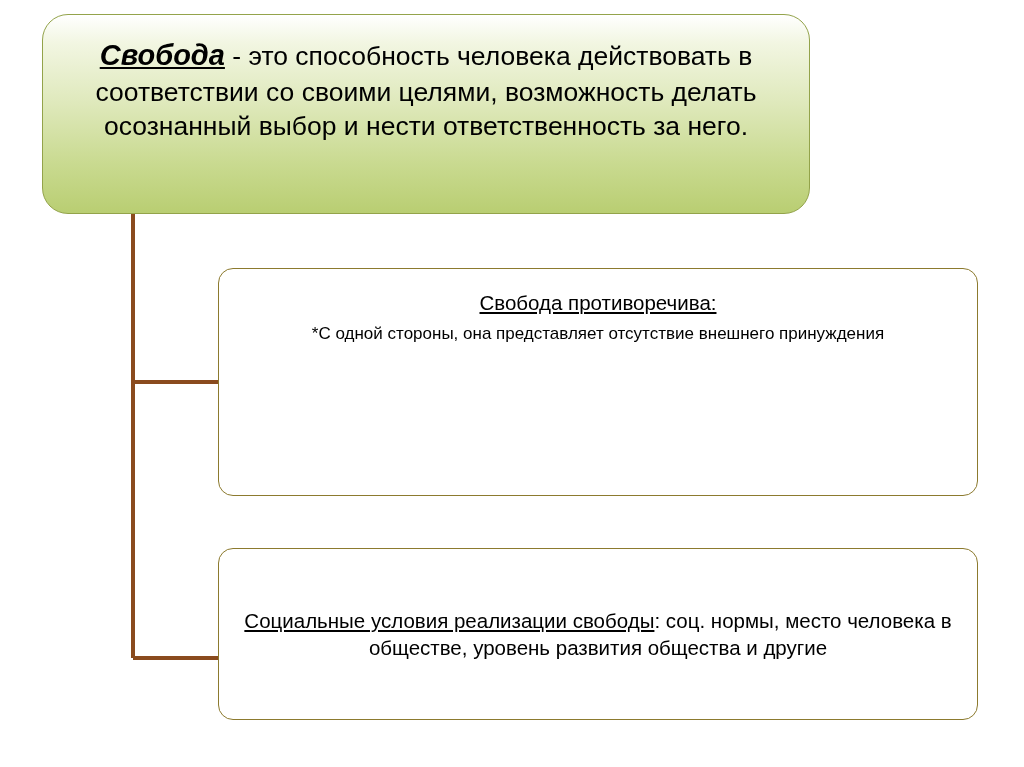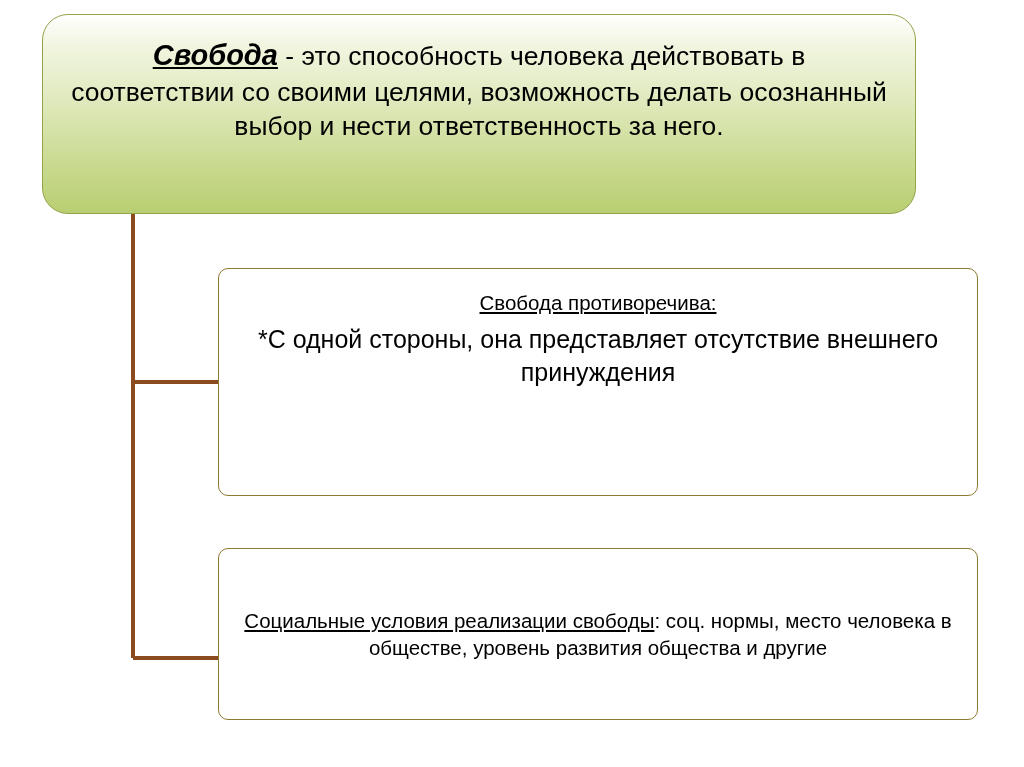--- a/index.html
+++ b/index.html
@@ -31,21 +31,21 @@
     width: 1024px;
     height: 767px;
     pointer-events: none;
   }
 
   
   #definition-box {
     position: absolute;
     left: 42px;
     top: 14px;
-    width: 874px;
+    width: 768px;
     height: 200px;
     box-sizing: border-box;
     border: 1px solid #93a34a;
     border-radius: 26px;
     background: linear-gradient(to bottom, #ffffff 0%, #f2f6e2 14%, #dfe9bc 44%, #c9da90 75%, #b9ce72 100%);
     padding: 22px 26px 22px 26px;
     text-align: center;
   }
   #definition-text {
     font-size: 26.5px;
@@ -58,41 +58,41 @@
     font-style: italic;
     text-decoration: underline;
     font-size: 29px;
   }
 
   
   .outline-box {
     position: absolute;
     box-sizing: border-box;
     border: 1.5px solid #8c7a2e;
-    border-radius: 10px;
+    border-radius: 15px;
     background: #ffffff;
     text-align: center;
     color: #000000;
   }
 
   #contradiction-box {
     left: 218px;
     top: 268px;
     width: 760px;
     height: 228px;
     padding: 20px 24px 0 24px;
   }
   #contradiction-heading {
     font-size: 20.5px;
     text-decoration: underline;
     line-height: 1.35;
     margin-bottom: 6px;
   }
   .contradiction-para {
-    font-size: 25px;
+    font-size: 17px;
     line-height: 1.32;
     margin: 0 0 14px 0;
   }
 
   #social-box {
     left: 218px;
     top: 548px;
     width: 760px;
     height: 172px;
     padding: 0 24px;

